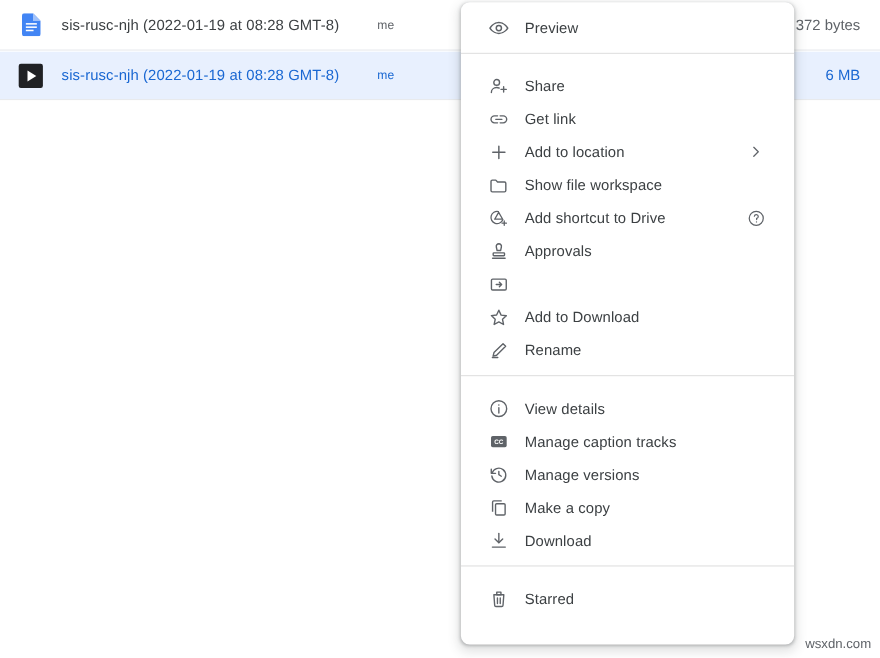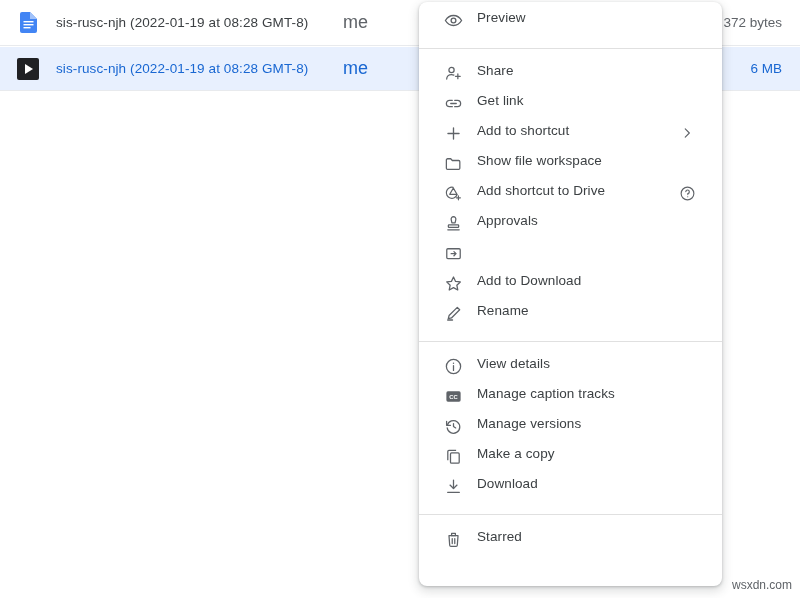--- a/index.html
+++ b/index.html
@@ -58,21 +58,21 @@
     flex: 0 0 auto;
     width: 287px;
     font-size: 13.5px;
     letter-spacing: 0.1px;
     white-space: nowrap;
     overflow: hidden;
   }
   .file-owner-cell {
     flex: 0 0 auto;
     width: 120px;
-    font-size: 18px;
+    font-size: 11px;
   }
   .file-size-cell {
     flex: 1 1 auto;
     text-align: right;
     padding-right: 18px;
     font-size: 13.5px;
   }
   .txt-dark { color: #3c4043; }
   .txt-gray { color: #5f6368; }
   .txt-blue { color: #1967d2; }
@@ -114,20 +114,21 @@
     background: #ffffff;
     border-radius: 8px;
     box-shadow: 0 1px 3px rgba(60,64,67,0.3), 0 4px 10px 2px rgba(60,64,67,0.15);
     box-sizing: border-box;
     padding: 8px 0 0 0;
     overflow: hidden;
   }
   .menu-item {
     height: 30px;
     display: flex;
+    align-items: center;
     padding: 0 10px 0 24px;
     box-sizing: border-box;
     position: relative;
     cursor: default;
   }
   .menu-icon {
     width: 20px;
     min-width: 20px;
     height: 20px;
     display: flex;
@@ -248,21 +249,21 @@
       </span>
       <span class="menu-label">Get link</span>
     </div>
 
     <div class="menu-item">
       <span class="menu-icon">
         <svg width="19" height="19" viewBox="0 0 24 24" fill="none" stroke="currentColor" stroke-width="1.7" stroke-linecap="round">
           <path d="M12 5v14M5 12h14"></path>
         </svg>
       </span>
-      <span class="menu-label">Add to shortcut</span>
+      <span class="menu-label">Add to location</span>
       <span class="menu-trailing">
         <svg width="14" height="14" viewBox="0 0 24 24" fill="none" stroke="currentColor" stroke-width="2" stroke-linecap="round" stroke-linejoin="round">
           <path d="M9 5l7 7-7 7"></path>
         </svg>
       </span>
     </div>
 
     <div class="menu-item">
       <span class="menu-icon">
         <svg width="19" height="19" viewBox="0 0 24 24" fill="none" stroke="currentColor" stroke-width="1.6" stroke-linejoin="round">

